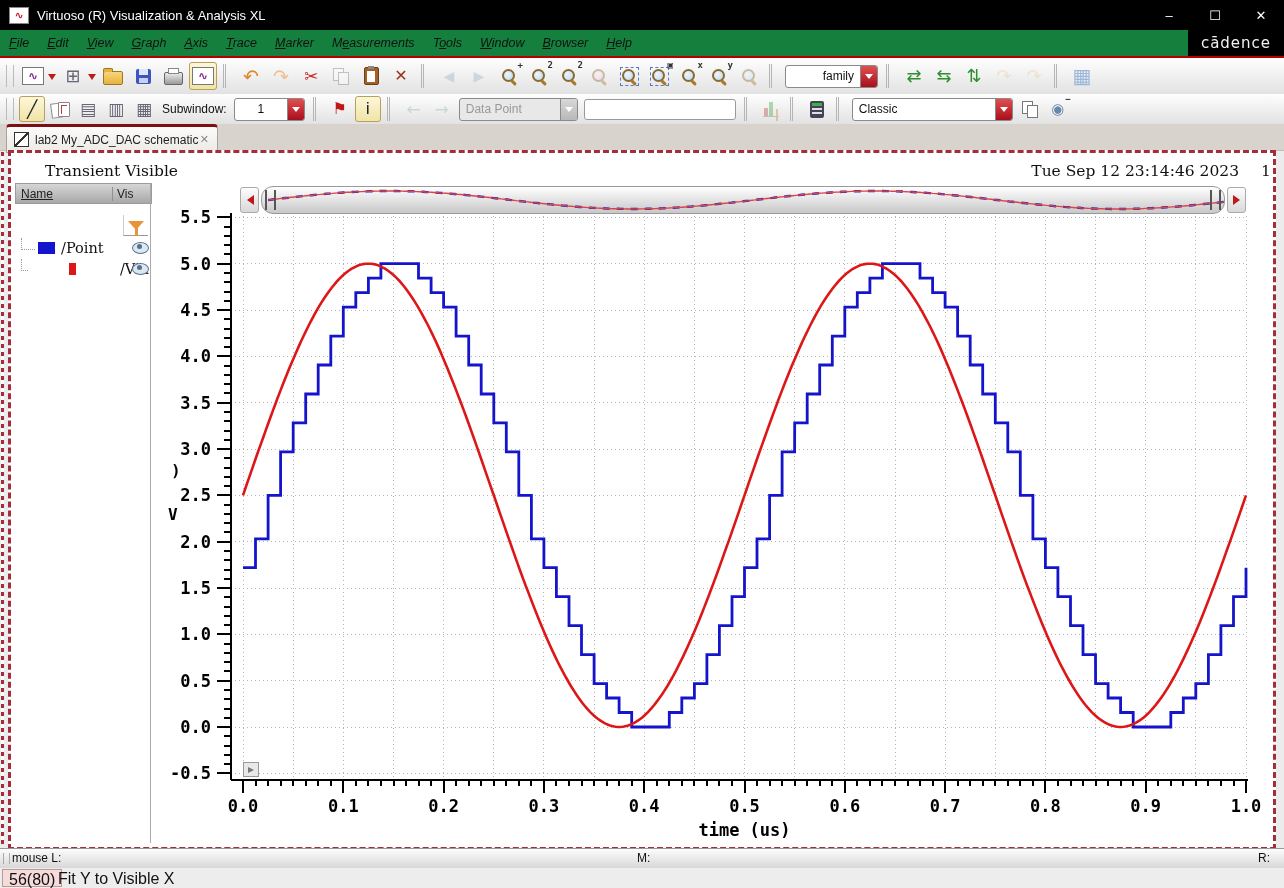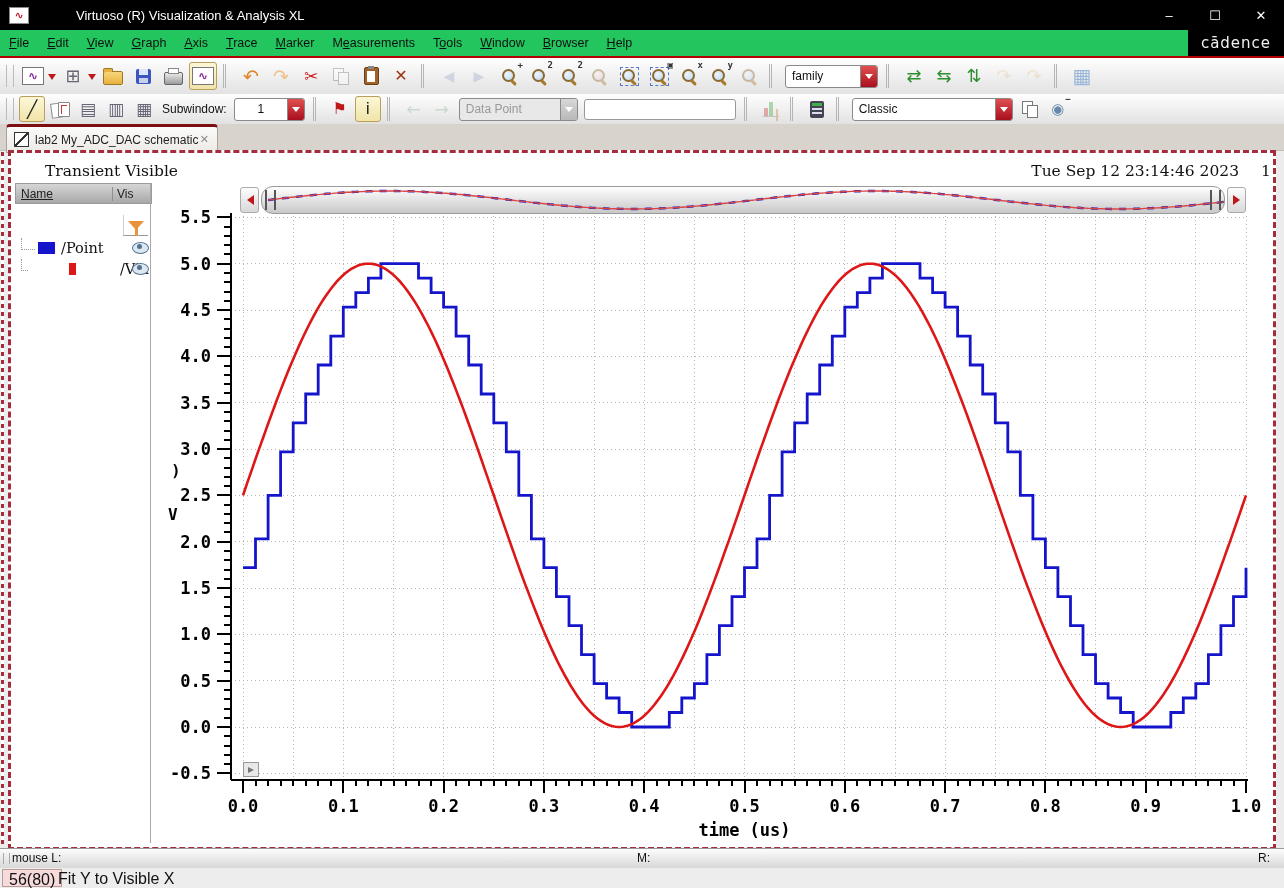--- a/index.html
+++ b/index.html
@@ -3,25 +3,25 @@
 <meta charset="utf-8">
 <style>
   html,body{margin:0;padding:0;background:#444;}
   .screen{position:relative;width:1284px;height:888px;background:#ececec;overflow:hidden;
           font-family:"Liberation Sans",sans-serif;color:#111;}
   .abs{position:absolute;}
   
   .titlebar{left:0;top:0;width:1284px;height:30px;background:#000;display:flex;align-items:center;}
   .appicon{width:18px;height:15px;background:#fff;border:1px solid #888;margin:0 8px 0 9px;
            display:flex;align-items:center;justify-content:center;color:#c02030;font:700 11px "DejaVu Sans",sans-serif;}
-  .apptitle{color:#fff;font-size:13px;margin-left:39px;}
+  .apptitle{color:#fff;font-size:13px;}
   .winbtns{position:absolute;right:0;top:0;height:30px;display:flex;}
   .winbtn{width:46px;height:30px;color:#fff;display:flex;align-items:center;justify-content:center;font-size:13px;cursor:default;}
   
-  .menubar{left:0;top:30px;width:1284px;height:26px;background:#22c55e;display:flex;align-items:center;border-bottom:1px solid #dcdcdc;}
+  .menubar{left:0;top:30px;width:1284px;height:26px;background:#15803d;display:flex;align-items:center;border-bottom:1px solid #dcdcdc;font-style:italic;}
   .menuitem{padding:0 9px;font-size:12.5px;line-height:26px;}
   .menuitem u{text-decoration:underline;}
   .cadence{right:0;top:30px;width:96px;height:26px;background:#000;color:#f2f2f2;display:flex;align-items:center;justify-content:center;
            font:500 15px "DejaVu Sans",sans-serif;letter-spacing:1px;}
   .redline{left:0;top:56px;width:1284px;height:2px;background:#b40000;}
   
   .tb{left:0;width:1284px;background:linear-gradient(#fefefe,#e2e2e2);border-bottom:1px solid #cfcfcf;display:flex;align-items:center;}
   .tb1{top:58px;height:36px;}
   .tb2{top:94px;height:30px;}
   .grip{width:6px;height:22px;border-left:1px solid #bbb;border-right:1px solid #bbb;margin:0 4px 0 6px;}
@@ -231,21 +231,21 @@
       </div>
       <div class="tbtn">
         <div class="ic-mag"></div>
         <span class="badge">y</span>
       </div>
       <div class="tbtn dis">
         <div class="ic-mag"></div>
       </div>
       <div class="sep"></div>
       <div class="combo">
-        <div class="cv" style="width: 62px;">family</div>
+        <div class="cv" style="width: 62px; text-align: right;">family</div>
         <div class="ca"></div>
       </div>
       <div class="sep"></div>
       <div class="tbtn">
         <span class="glyph" style="color: rgb(47, 143, 47); font-size: 18px;">⇄</span>
       </div>
       <div class="tbtn">
         <span class="glyph" style="color: rgb(47, 143, 47); font-size: 18px;">⇆</span>
       </div>
       <div class="tbtn">

